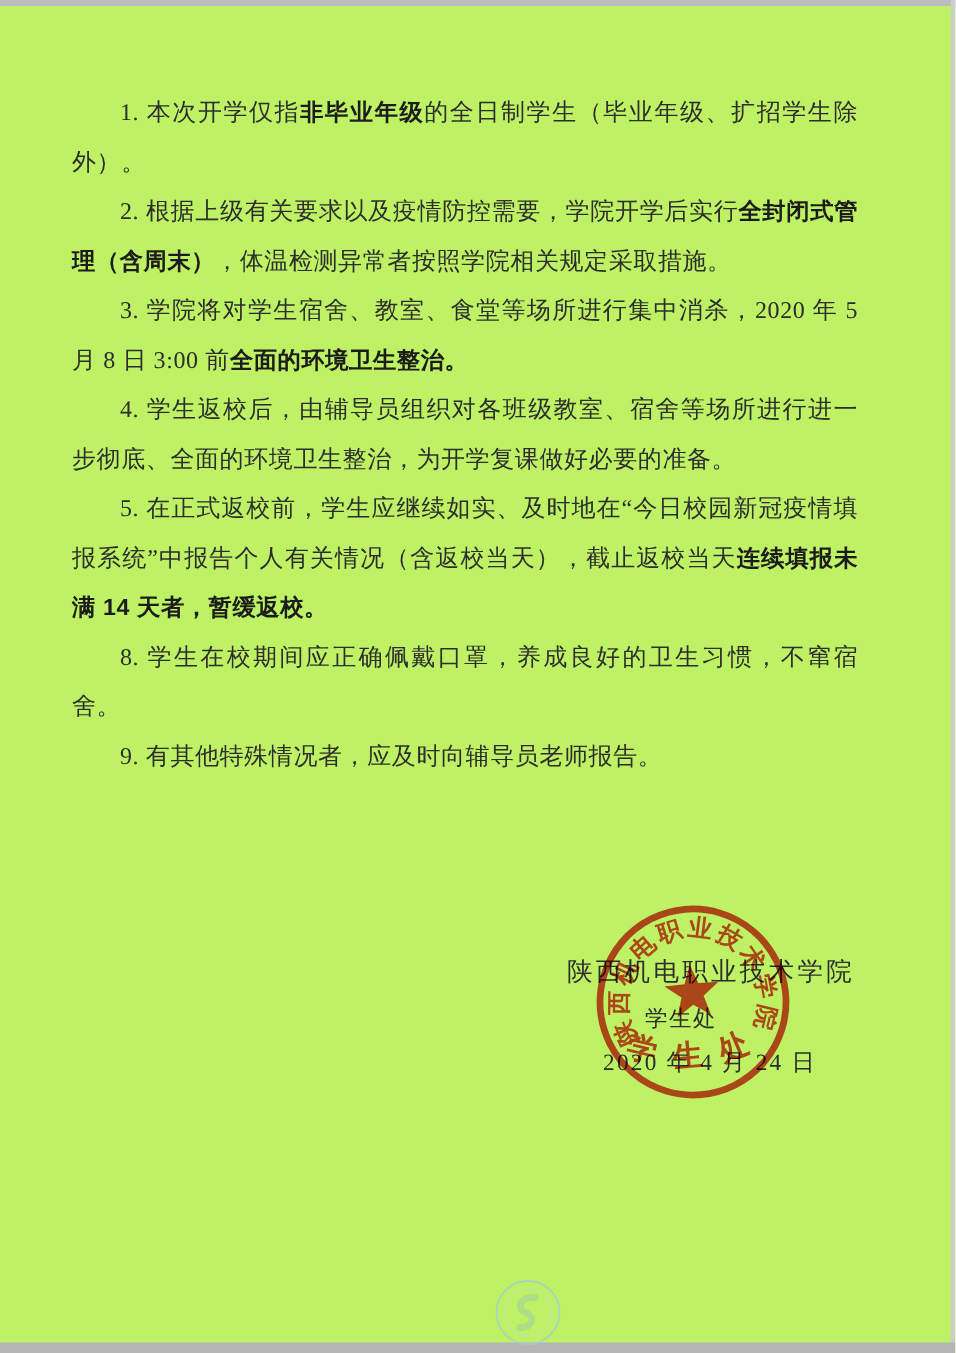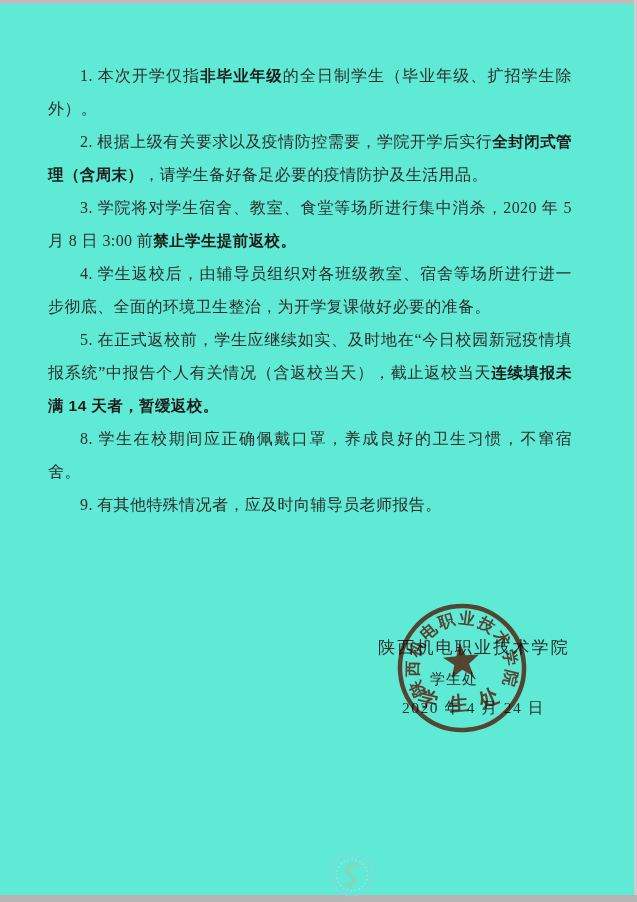--- a/index.html
+++ b/index.html
@@ -4,21 +4,21 @@
 <style>
   html, body {
     margin: 0;
     padding: 0;
     background: #ffffff;
   }
   .page {
     position: relative;
     width: 637px;
     height: 902px;
-    background: #5eead4;
+    background: #bef264;
     overflow: hidden;
     font-family: "Liberation Serif", "DejaVu Serif", serif;
   }
   
   .edge { position: absolute; }
   .edge-top    { top: 0; left: 0; width: 100%; height: 4px;  background: #bdbdbd; }
   .edge-right  { top: 0; right: 0; width: 3px; height: 100%; background: #cdcdcd; }
   .edge-bottom { bottom: 0; left: 0; width: 100%; height: 7px; background: #b5b5b5; }
 
   
@@ -86,22 +86,22 @@
 <body>
 
 <div class="page">
 
   <div class="edge edge-top"></div>
   <div class="edge edge-right"></div>
   <div class="edge edge-bottom"></div>
 
   <div class="doc-body" id="doc-body">
       <p class="para"><span class="run">1. 本次开学仅指</span><span class="run bold">非毕业年级</span><span class="run">的全日制学生（毕业年级、扩招学生除外）。</span></p>
-      <p class="para"><span class="run">2. 根据上级有关要求以及疫情防控需要，学院开学后实行</span><span class="run bold">全封闭式管理（含周末）</span><span class="run">，请学生备好备足必要的疫情防护及生活用品。</span></p>
-      <p class="para"><span class="run">3. 学院将对学生宿舍、教室、食堂等场所进行集中消杀，2020 年 5 月 8 日 3:00 前</span><span class="run bold">禁止学生提前返校。</span></p>
+      <p class="para"><span class="run">2. 根据上级有关要求以及疫情防控需要，学院开学后实行</span><span class="run bold">全封闭式管理（含周末）</span><span class="run">，体温检测异常者按照学院相关规定采取措施。</span></p>
+      <p class="para"><span class="run">3. 学院将对学生宿舍、教室、食堂等场所进行集中消杀，2020 年 5 月 8 日 3:00 前</span><span class="run bold">全面的环境卫生整治。</span></p>
       <p class="para"><span class="run">4. 学生返校后，由辅导员组织对各班级教室、宿舍等场所进行进一步彻底、全面的环境卫生整治，为开学复课做好必要的准备。</span></p>
       <p class="para"><span class="run">5. 在正式返校前，学生应继续如实、及时地在“今日校园新冠疫情填报系统”中报告个人有关情况（含返校当天），截止返校当天</span><span class="run bold">连续填报未满 14 天者，暂缓返校。</span></p>
       <p class="para"><span class="run">8. 学生在校期间应正确佩戴口罩，养成良好的卫生习惯，不窜宿舍。</span></p>
       <p class="para"><span class="run">9. 有其他特殊情况者，应及时向辅导员老师报告。</span></p>
     </div>
 
   <div class="sig sig-org">陕西机电职业技术学院</div>
   <div class="sig sig-dept">学生处</div>
   <div class="sig sig-date">2020 年 4 月 24 日</div>
 

